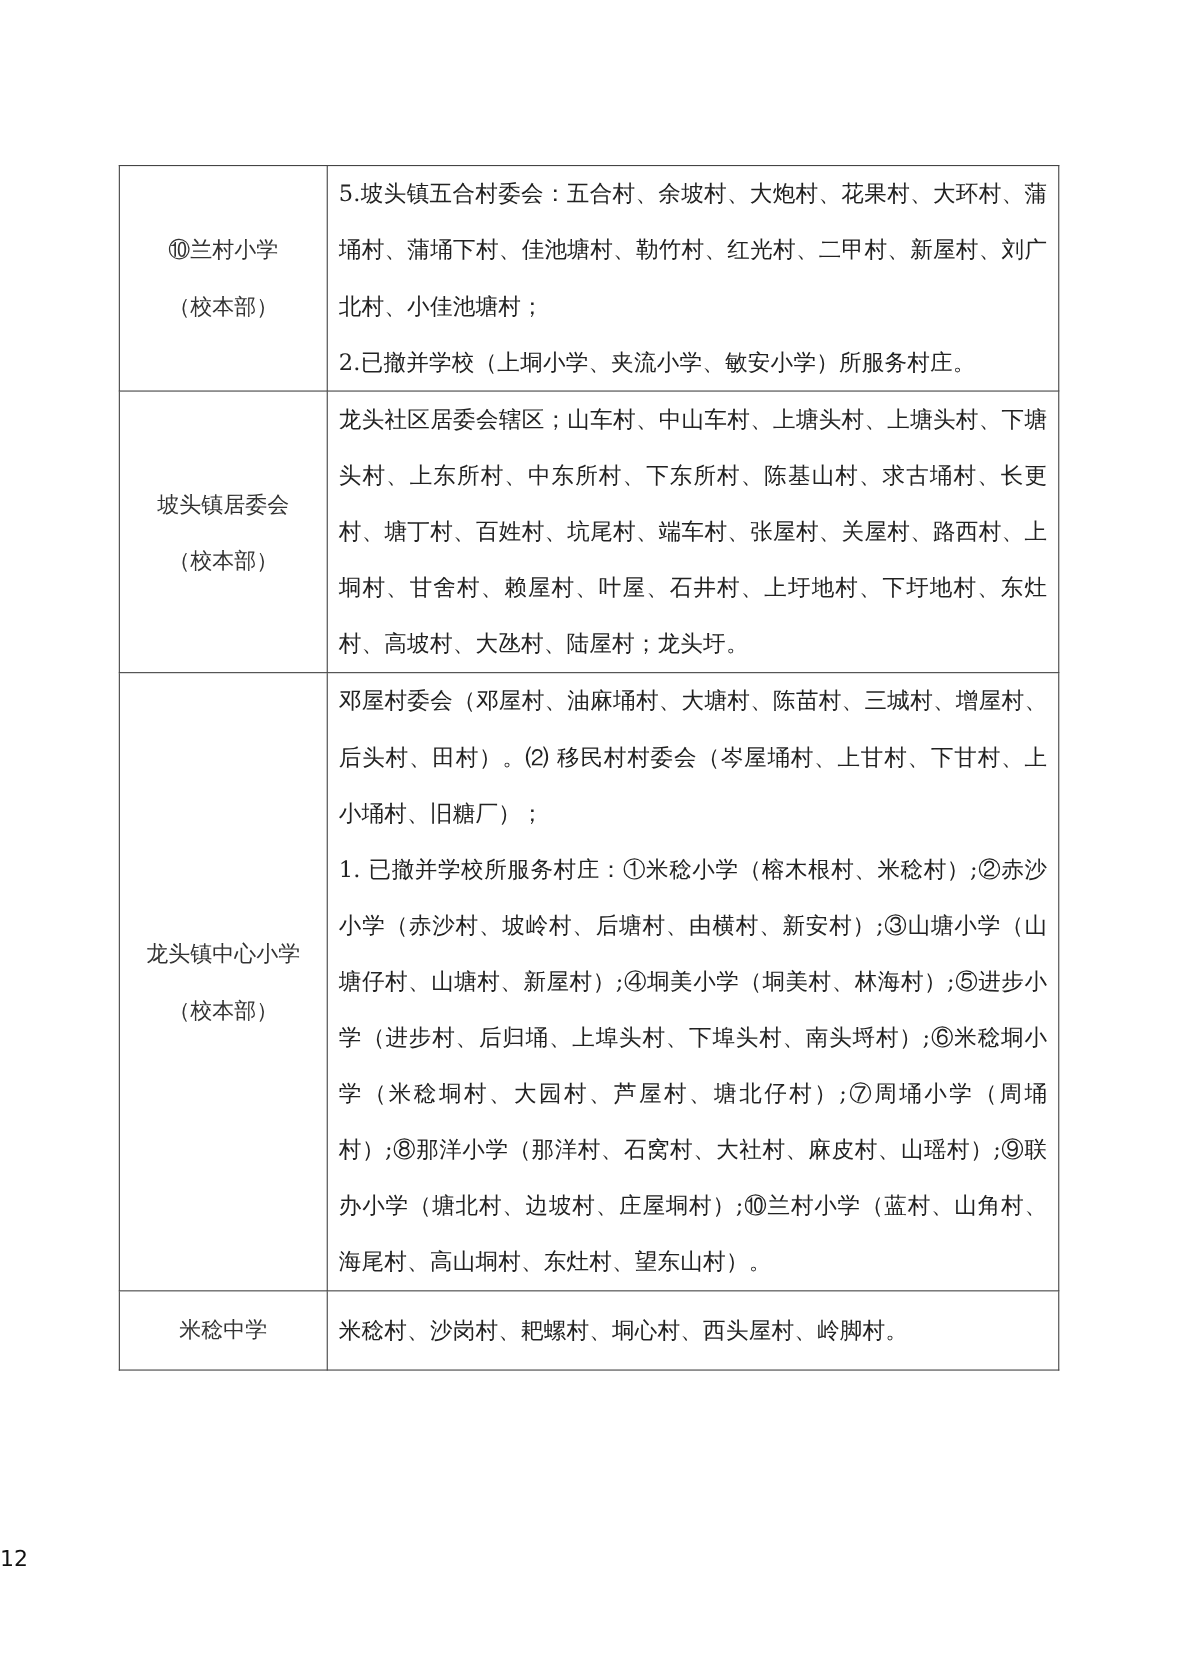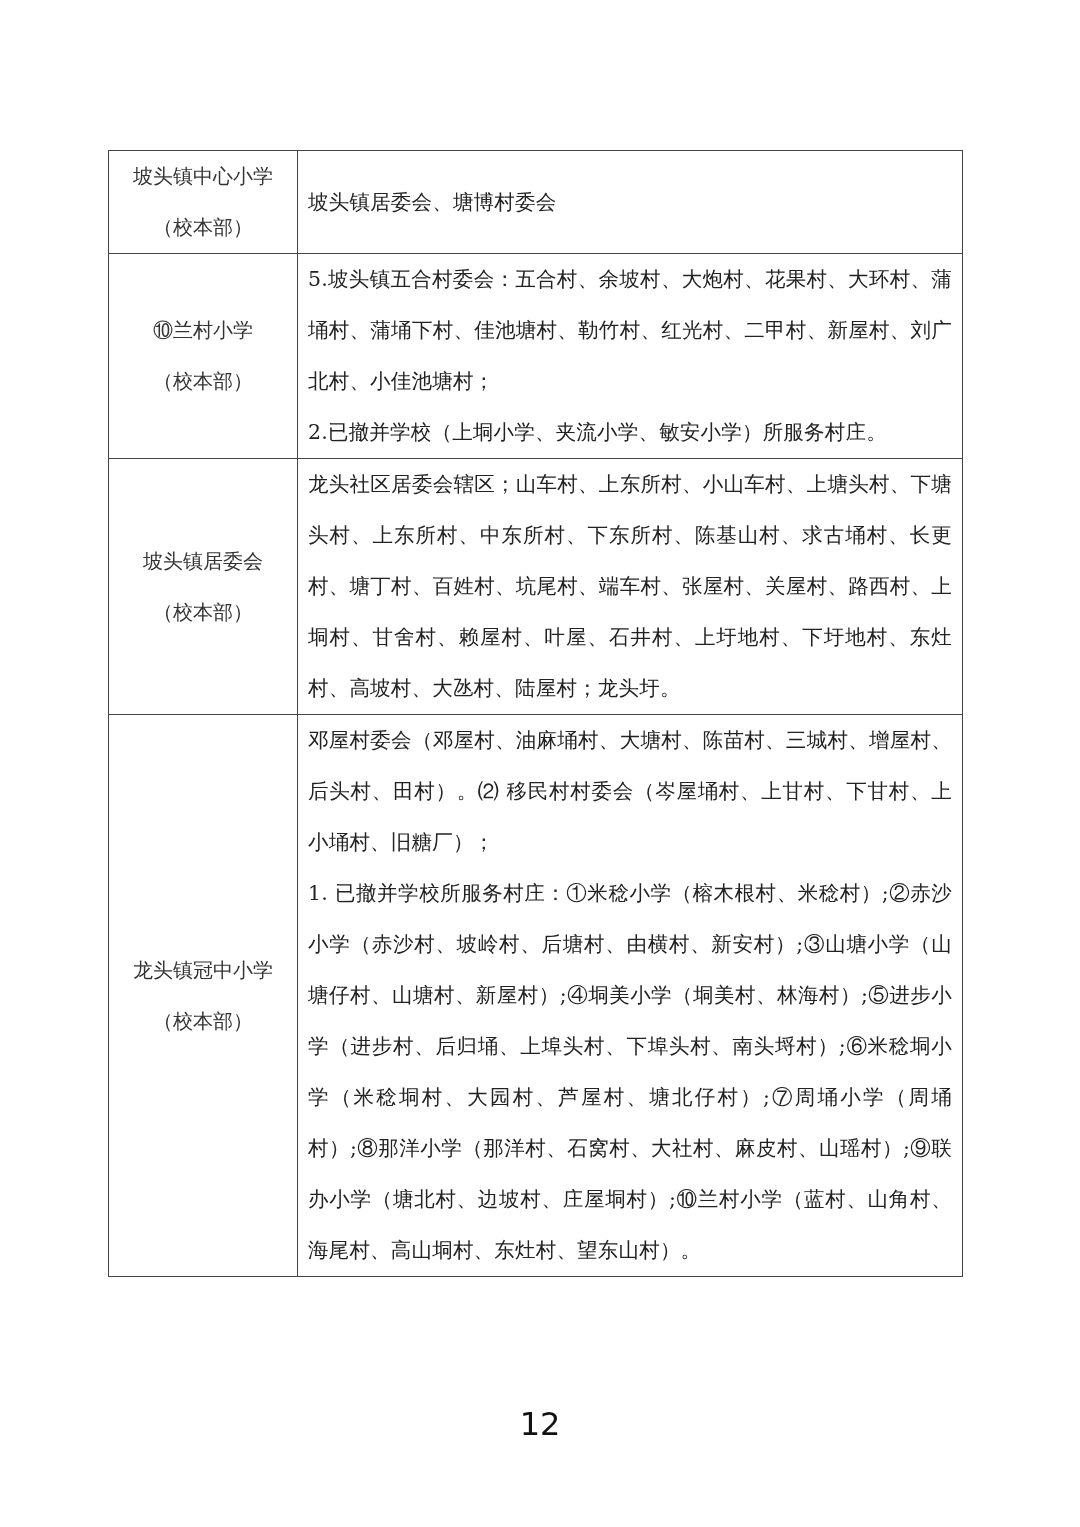--- a/index.html
+++ b/index.html
@@ -6,62 +6,61 @@
   body { width: 1080px; height: 1527px; position: relative; overflow: hidden;
          font-family: "DejaVu Serif", "Liberation Serif", serif; color: #222; }
   .page-table { position: absolute; left: 108px; top: 150px; width: 855px;
                 border-collapse: collapse; table-layout: fixed; }
   .page-table td { border: 1.5px solid #444; vertical-align: middle; padding: 0; }
   .col-left { width: 188px; text-align: center; font-size: 20px; line-height: 51px; color: #333; }
   .col-right { padding: 0 10px !important; font-size: 20.5px; line-height: 51px; color: #222;
                text-align: justify; letter-spacing: 0.2px; }
   .col-right p { margin: 0; }
   .school-line { display: block; }
-  .page-number { position: absolute; top: 1405px; left: 0; width: 1080px; text-align: center;
-                 font-family: "DejaVu Sans", sans-serif; font-size: 32px; color: #111; }
+  .page-number { position: absolute; top: 1405px; left: 0; width: 1080px; text-align: left;
+                 font-family: "DejaVu Sans", sans-serif; font-size: 20px; color: #111; }
 </style>
 </head>
 <body>
 
 <table class="page-table">
   <tbody>
-      <tr style="height:102px">
-    <td class="col-left">
-      <span class="school-line">坡头镇中心小学</span>
-      <span class="school-line">（校本部）</span>
-    </td>
-    <td class="col-right">
-      <p>坡头镇居委会、塘博村委会</p>
-    </td>
-  </tr>
   <tr style="height:204px">
     <td class="col-left" style="vertical-align:top;padding-top:51px">
       <span class="school-line">⑩兰村小学</span>
       <span class="school-line">（校本部）</span>
     </td>
     <td class="col-right">
       <p>5.坡头镇五合村委会：五合村、余坡村、大炮村、花果村、大环村、蒲埇村、蒲埇下村、佳池塘村、勒竹村、红光村、二甲村、新屋村、刘广北村、小佳池塘村；</p>
       <p>2.已撤并学校（上垌小学、夹流小学、敏安小学）所服务村庄。</p>
     </td>
   </tr>
   <tr style="height:256px">
     <td class="col-left">
       <span class="school-line">坡头镇居委会</span>
       <span class="school-line">（校本部）</span>
     </td>
     <td class="col-right">
-      <p>龙头社区居委会辖区；山车村、上东所村、小山车村、上塘头村、下塘头村、上东所村、中东所村、下东所村、陈基山村、求古埇村、长更村、塘丁村、百姓村、坑尾村、端车村、张屋村、关屋村、路西村、上垌村、甘舍村、赖屋村、叶屋、石井村、上圩地村、下圩地村、东灶村、高坡村、大氹村、陆屋村；龙头圩。</p>
+      <p>龙头社区居委会辖区；山车村、中山车村、上塘头村、上塘头村、下塘头村、上东所村、中东所村、下东所村、陈基山村、求古埇村、长更村、塘丁村、百姓村、坑尾村、端车村、张屋村、关屋村、路西村、上垌村、甘舍村、赖屋村、叶屋、石井村、上圩地村、下圩地村、东灶村、高坡村、大氹村、陆屋村；龙头圩。</p>
     </td>
   </tr>
   <tr style="height:560px">
     <td class="col-left">
-      <span class="school-line">龙头镇冠中小学</span>
+      <span class="school-line">龙头镇中心小学</span>
       <span class="school-line">（校本部）</span>
     </td>
     <td class="col-right">
       <p>邓屋村委会（邓屋村、油麻埇村、大塘村、陈苗村、三城村、增屋村、后头村、田村）。⑵ 移民村村委会（岑屋埇村、上甘村、下甘村、上小埇村、旧糖厂）；</p>
       <p>1. 已撤并学校所服务村庄：①米稔小学（榕木根村、米稔村）;②赤沙小学（赤沙村、坡岭村、后塘村、由横村、新安村）;③山塘小学（山塘仔村、山塘村、新屋村）;④垌美小学（垌美村、林海村）;⑤进步小学（进步村、后归埇、上埠头村、下埠头村、南头埒村）;⑥米稔垌小学（米稔垌村、大园村、芦屋村、塘北仔村）;⑦周埇小学（周埇村）;⑧那洋小学（那洋村、石窝村、大社村、麻皮村、山瑶村）;⑨联办小学（塘北村、边坡村、庄屋垌村）;⑩兰村小学（蓝村、山角村、海尾村、高山垌村、东灶村、望东山村）。</p>
+    </td>
+  </tr>
+  <tr style="height:72px">
+    <td class="col-left" style="vertical-align:top;padding-top:9px">
+      <span class="school-line">米稔中学</span>
+    </td>
+    <td class="col-right">
+      <p>米稔村、沙岗村、耙螺村、垌心村、西头屋村、岭脚村。</p>
     </td>
   </tr>
 </tbody>
   </table>
 
 <div class="page-number">12</div>
 
 </body></html>

